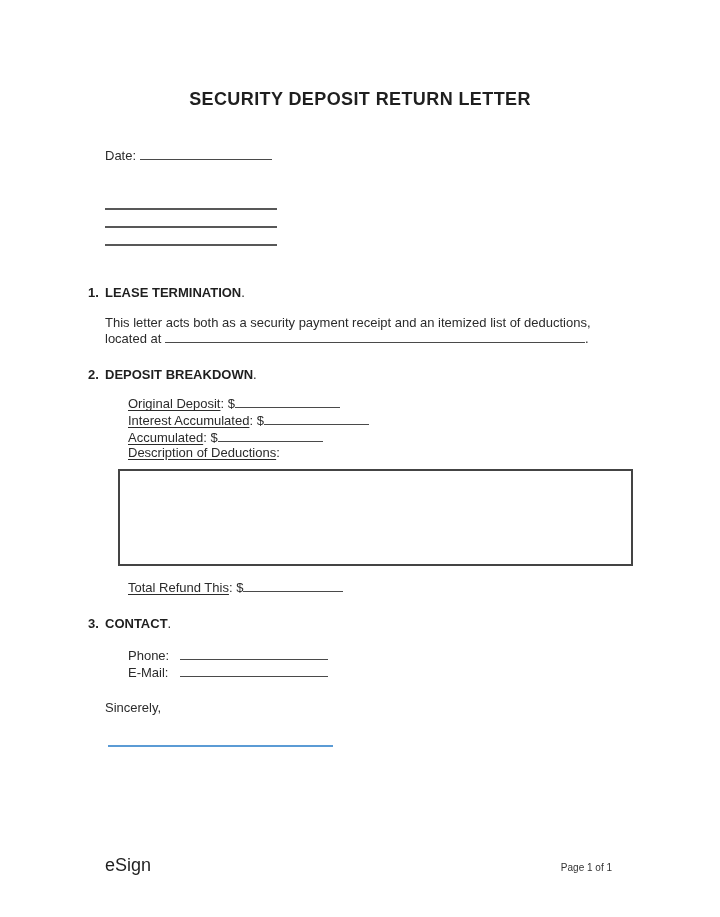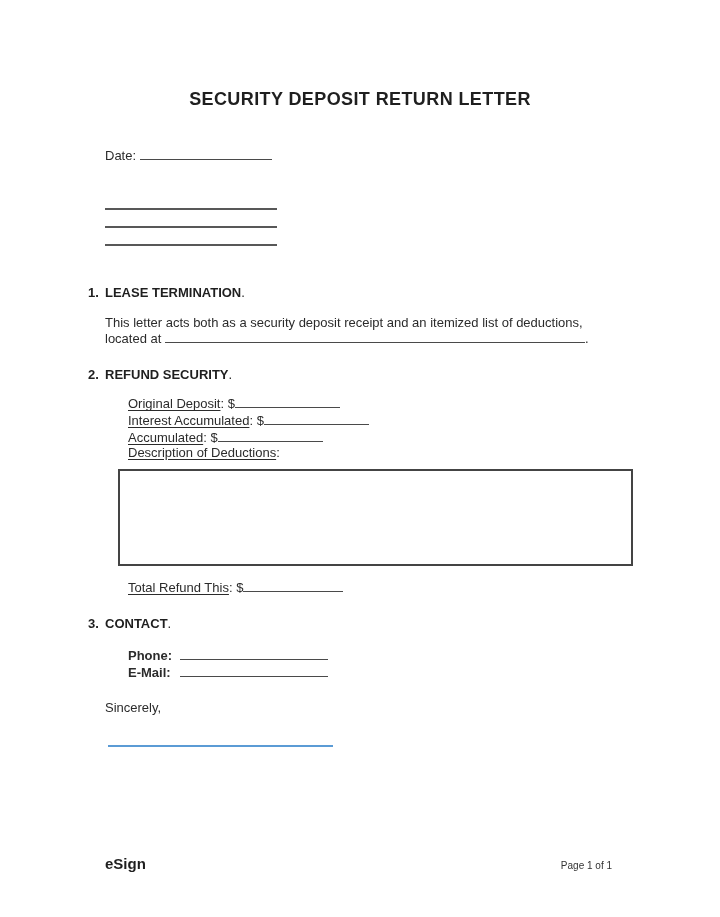--- a/index.html
+++ b/index.html
@@ -65,42 +65,42 @@
     height: 93px;
     border: 2px solid #444444;
     background: #ffffff;
   }
   .total-row { margin: 13px 0 0 40px; white-space: nowrap; }
 
   .s3-heading { margin-top: 21px; }
   .para3 { margin: 15px 0 0 17px; width: 535px; line-height: 15.5px; }
 
   .contact-lines { margin: 15px 0 0 40px; }
-  .contact-row { line-height: 16.5px; white-space: nowrap; font-weight: bold; }
+  .contact-row { line-height: 16.5px; white-space: nowrap; }
   .contact-row .clabel { display: inline-block; min-width: 48px; }
 
   .closing-row { margin: 18px 0 0 17px; }
 
   .signature-line {
     margin: 29px 0 0 20px;
     width: 225px;
     height: 0;
     border-top: 2px solid #5b9bd5;
   }
 
   .footer {
     position: absolute;
     left: 105px;
     right: 108px;
     top: 850px;
     display: flex;
     justify-content: space-between;
     align-items: baseline;
   }
-  .footer .brand { font-weight: bold; font-size: 15px; color: #1f1f1f; }
+  .footer .brand { font-weight: normal; font-size: 18px; color: #1f1f1f; }
   .footer .pagenum { font-size: 10px; color: #333333; }
 </style>
 </head>
 <body>
 
 <div class="page">
 
   <div class="title">SECURITY DEPOSIT RETURN LETTER</div>
 
   <div class="content">
@@ -116,30 +116,30 @@
       <div class="addr-line"></div>
     </div>
 
     <div class="section-heading s1-heading">
       <span class="num">1.</span>
       <span><span>LEASE TERMINATION</span><span class="period">.</span></span>
     </div>
 
 
     <div class="para">
-      <div class="pline">This letter acts both as a security deposit receipt and an itemized list of deductions,</div>
+      <div class="pline">This letter acts both as a security payment receipt and an itemized list of deductions,</div>
       <div class="pline">
         <span>located at</span>
         <span class="blank w-loc"></span><span>.</span>
       </div>
     </div>
 
     <div class="section-heading s2-heading">
       <span class="num">2.</span>
-      <span><span>REFUND SECURITY</span><span class="period">.</span></span>
+      <span><span>DEPOSIT BREAKDOWN</span><span class="period">.</span></span>
     </div>
 
     <div class="refund-list">
       <div class="refund-row">
         <span class="ulabel">Original Deposit</span><span>: $</span><span class="blank w-money"></span>
       </div>
       <div class="refund-row">
         <span class="ulabel">Interest Accumulated</span><span>: $</span><span class="blank w-money"></span>
       </div>
       <div class="refund-row">

